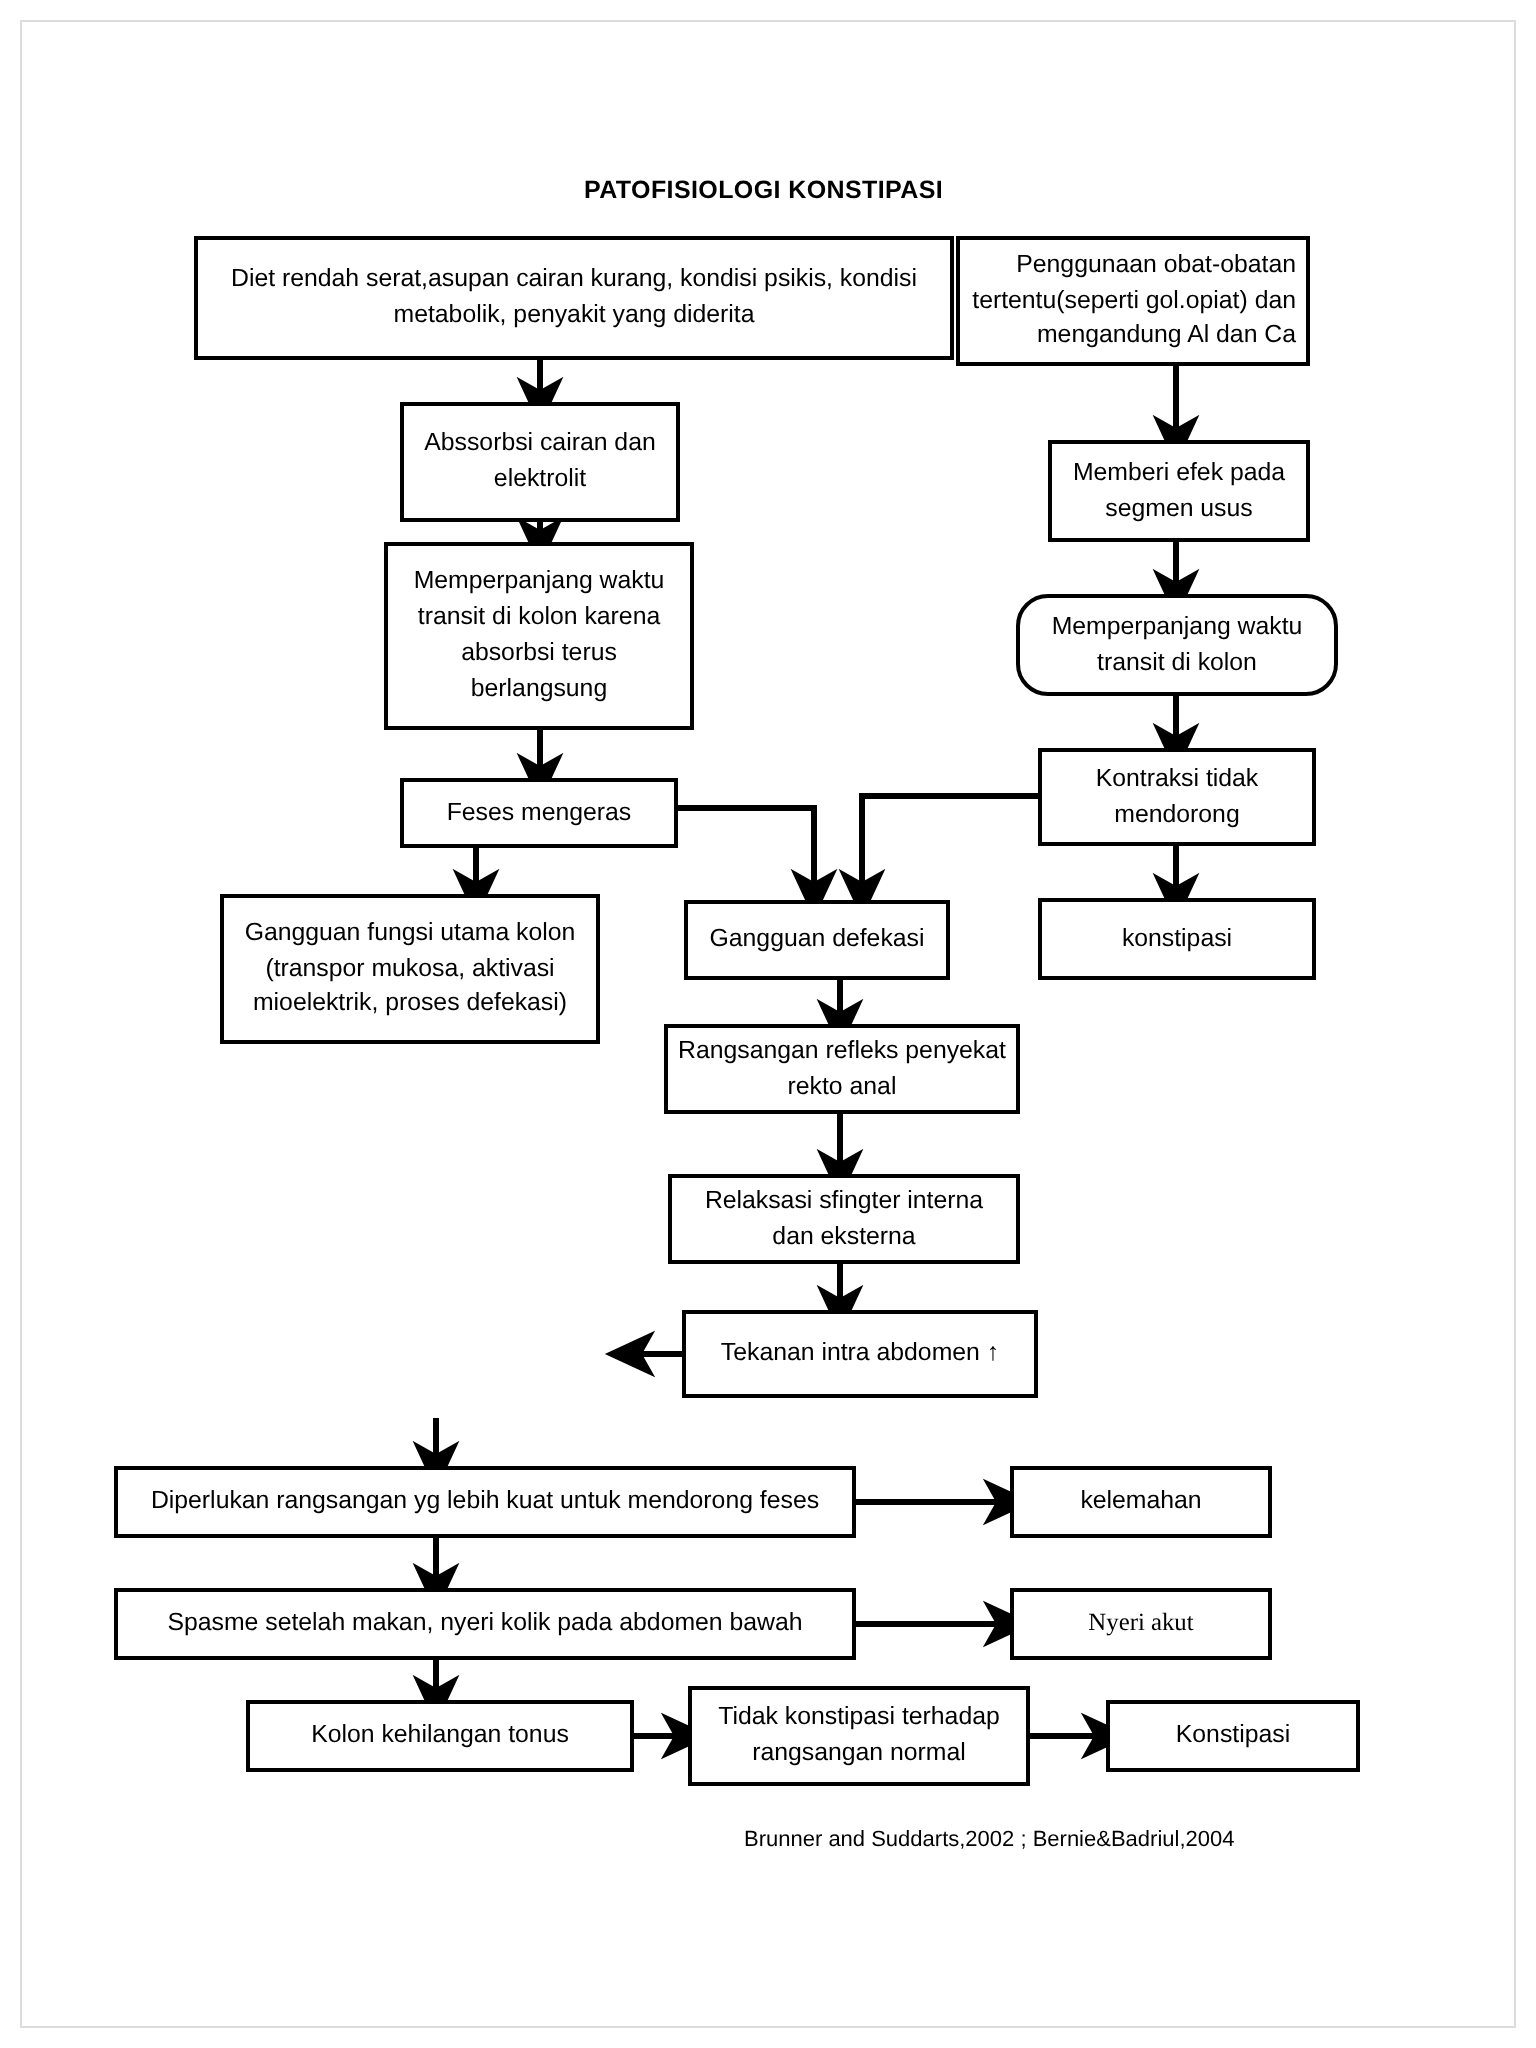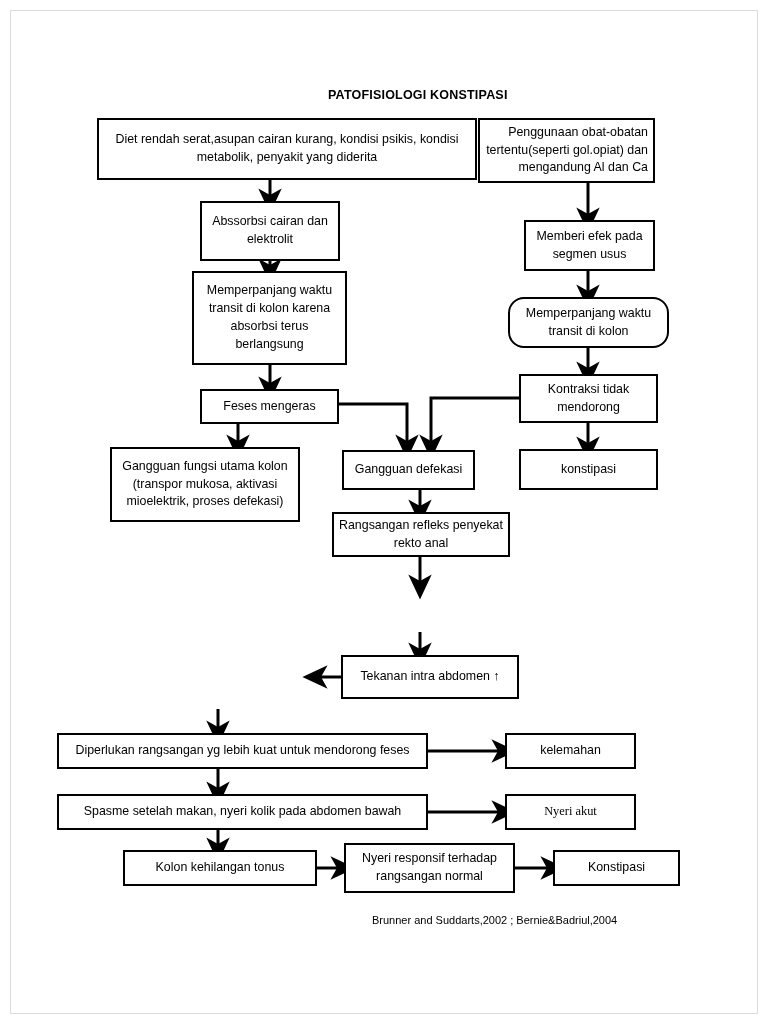--- a/index.html
+++ b/index.html
@@ -25,21 +25,21 @@
 
   .cite{position:absolute;font-size:11px;white-space:nowrap;}
 </style>
 </head>
 <body>
 
 <div id="page">
 
   <div class="frame"></div>
 
-  <div class="title" style="left:292px;top:88px;margin-left:36px;">PATOFISIOLOGI KONSTIPASI</div>
+  <div class="title" style="left:292px;top:88px;">PATOFISIOLOGI KONSTIPASI</div>
 
   <svg class="wires" viewBox="0 0 768 1024" xmlns="http://www.w3.org/2000/svg">
     <defs>
       <marker id="ah" markerWidth="9" markerHeight="9" refX="4.2" refY="4.5" orient="auto" markerUnits="strokeWidth">
         <path d="M0,0.6 L8.4,4.5 L0,8.4 L2.2,4.5 Z" fill="#000"></path>
       </marker>
     </defs>
     <g stroke="#000" stroke-width="3" fill="none" marker-end="url(#ah)">
 
       <path d="M270,180 L270,201"></path>
@@ -111,20 +111,23 @@
   </div>
 
   <div class="node" style="left:342px;top:450px;width:133px;height:40px;">
     <span>Gangguan defekasi</span>
   </div>
 
   <div class="node" style="left:332px;top:512px;width:178px;height:45px;">
     <span>Rangsangan refleks penyekat rekto anal</span>
   </div>
 
+  <div class="node" style="left:334px;top:587px;width:176px;height:45px;">
+    <span>Relaksasi sfingter interna dan eksterna</span>
+  </div>
 
   <div class="node" style="left:341px;top:655px;width:178px;height:44px;">
     <span>Tekanan intra abdomen ↑</span>
   </div>
 
 
   <div class="node" style="left:57px;top:733px;width:371px;height:36px;">
     <span>Diperlukan rangsangan yg lebih kuat untuk mendorong feses</span>
   </div>
 
@@ -138,21 +141,21 @@
 
   <div class="node" style="left:505px;top:794px;width:131px;height:36px;font-family:Liberation Serif, serif;">
     <span>Nyeri akut</span>
   </div>
 
   <div class="node" style="left:123px;top:850px;width:194px;height:36px;">
     <span>Kolon kehilangan tonus</span>
   </div>
 
   <div class="node" style="left:344px;top:843px;width:171px;height:50px;">
-    <span>Nyeri responsif terhadap rangsangan normal</span>
+    <span>Tidak konstipasi terhadap rangsangan normal</span>
   </div>
 
   <div class="node" style="left:553px;top:850px;width:127px;height:36px;">
     <span>Konstipasi</span>
   </div>
 
   <div class="cite" style="left:372px;top:914px;">Brunner and Suddarts,2002 ; Bernie&amp;Badriul,2004</div>
 
 </div>
 

